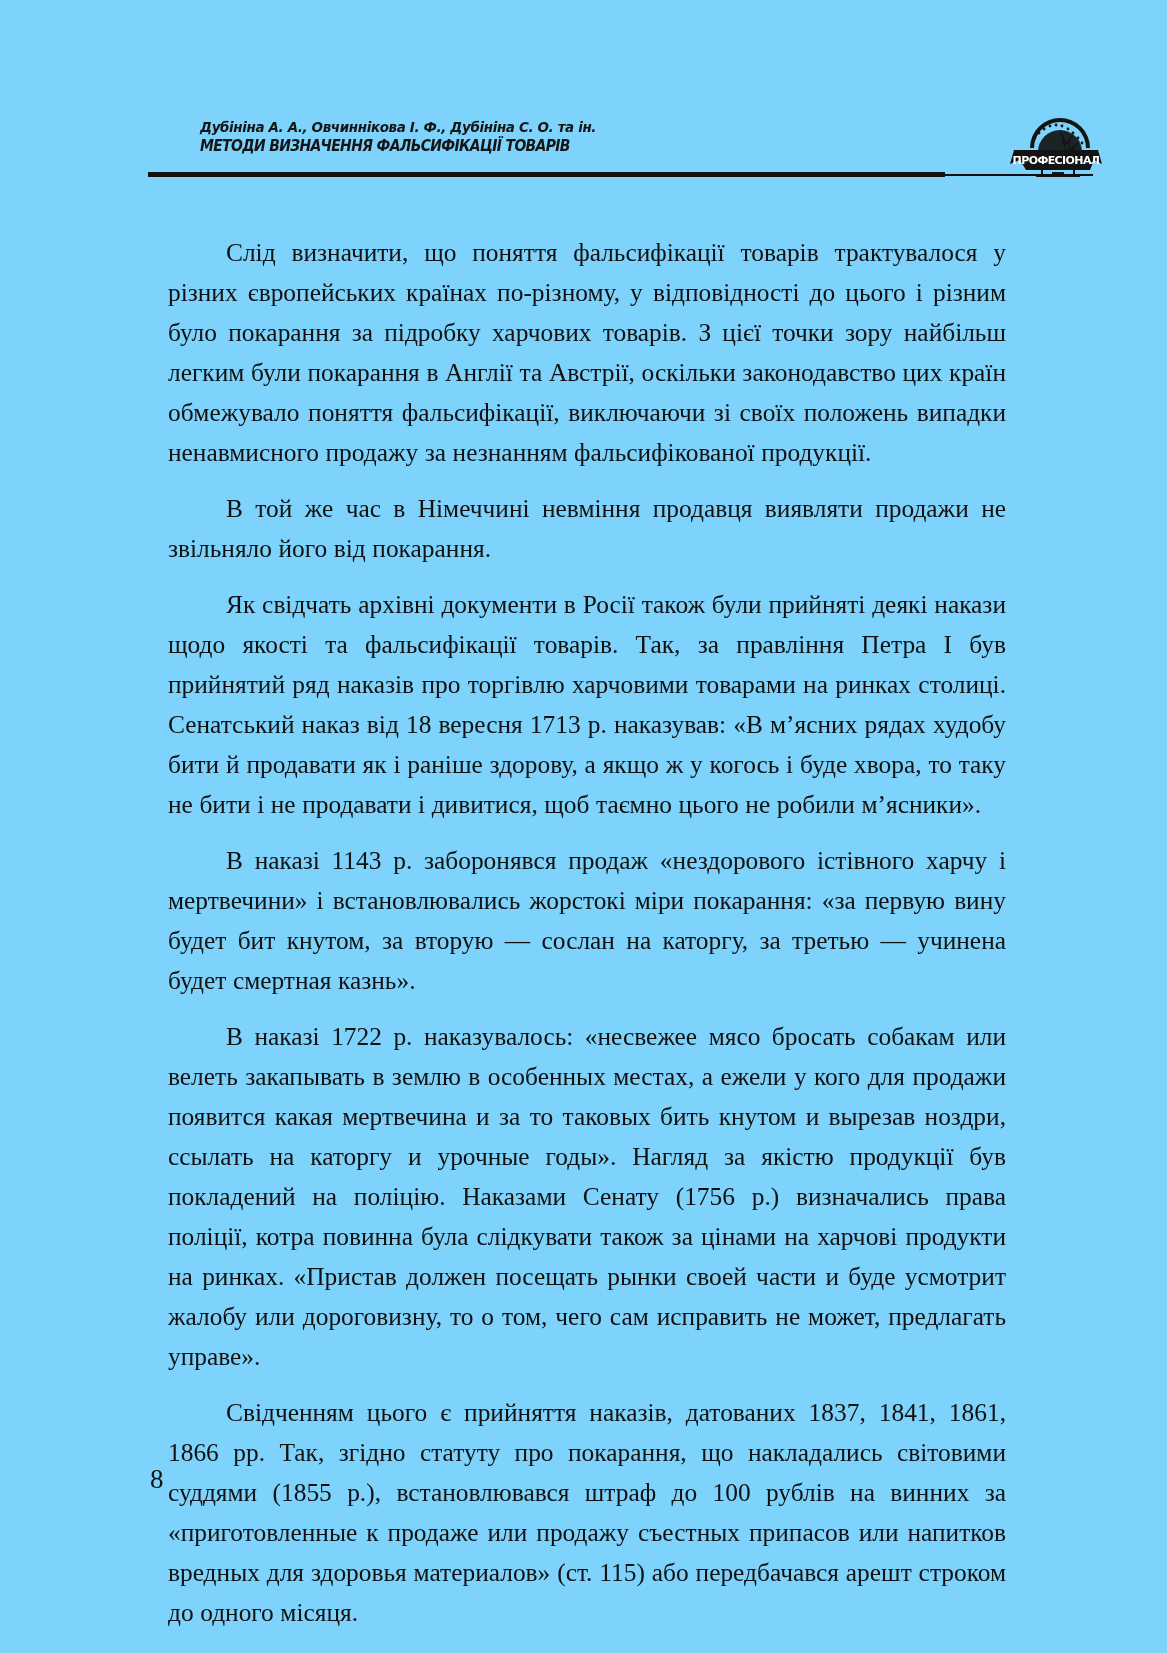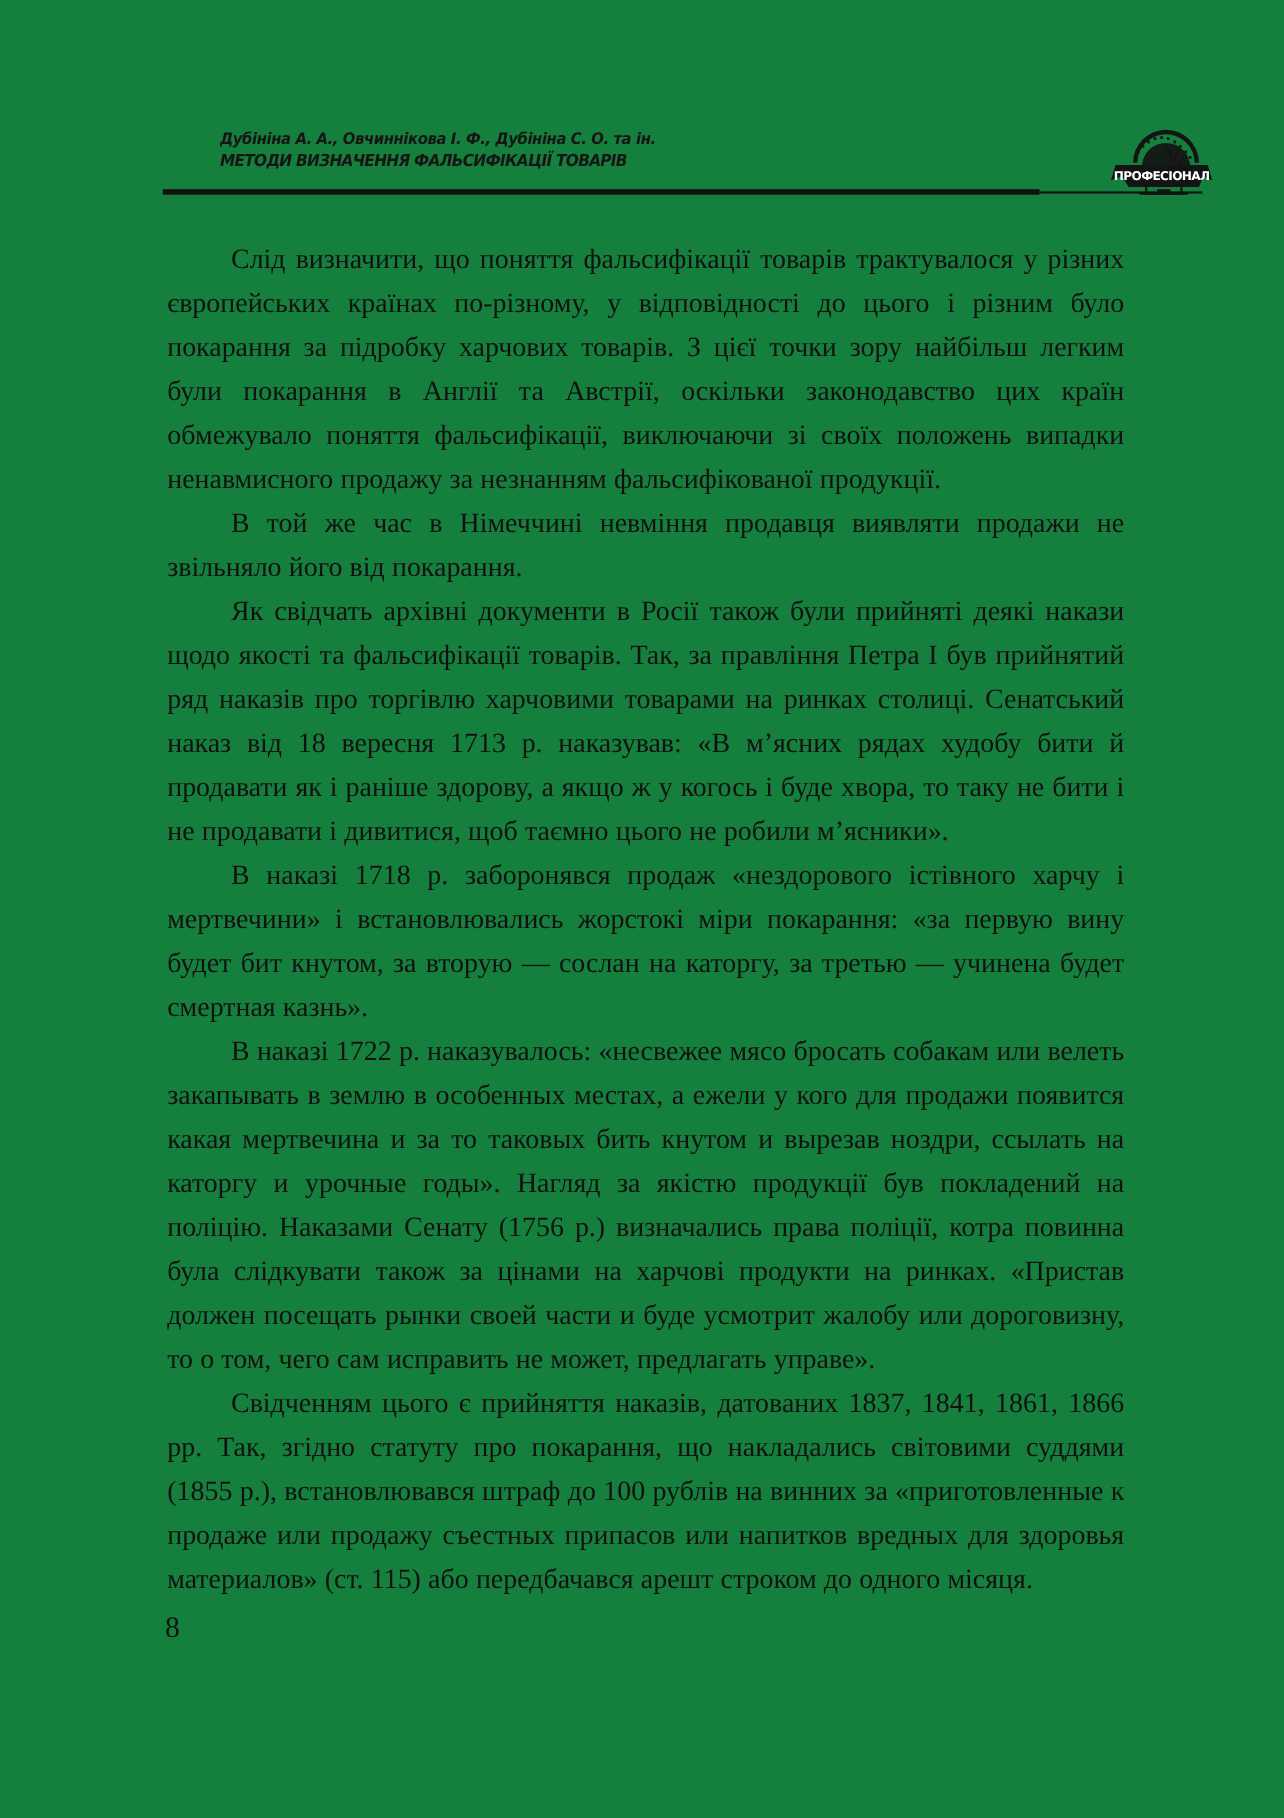--- a/index.html
+++ b/index.html
@@ -13,21 +13,21 @@
     height: 1653px;
     position: relative;
     font-family: "Liberation Serif", "DejaVu Serif", serif;
     color: #111111;
     overflow: hidden;
   }
 
   .page {
     position: absolute;
     inset: 0;
-    background: #15803d;
+    background: #7dd3fc;
   }
 
   
   .header {
     position: absolute;
     left: 148px;
     top: 108px;
     width: 945px;
     height: 78px;
   }
@@ -85,21 +85,21 @@
   }
 
   
   .body-col {
     position: absolute;
     left: 152px;
     top: 216px;
     width: 870px;
   }
   .para {
-    margin: 0;
+    margin: 16px;
     font-size: 25.4px;
     line-height: 40px;
     text-align: justify;
     text-indent: 58px;
     text-justify: inter-word;
     word-spacing: 0.2px;
     hyphens: none;
   }
   .para:last-of-type { text-align: justify; }
 
@@ -164,20 +164,20 @@
     </div>
 
     <div class="rule-thick"></div>
     <div class="rule-thin"></div>
   </div>
 
   <div class="body-col">
     <p class="para">Слід визначити, що поняття фальсифікації товарів трактувалося у різних європейських країнах по-різному, у відповідності до цього і різним було покарання за підробку харчових товарів. З цієї точки зору найбільш легким були покарання в Англії та Австрії, оскільки законодавство цих країн обмежувало поняття фальсифікації, виключаючи зі своїх положень випадки ненавмисного продажу за незнанням фальсифікованої продукції.</p>
     <p class="para">В той же час в Німеччині невміння продавця виявляти продажи не звільняло його від покарання.</p>
     <p class="para">Як свідчать архівні документи в Росії також були прийняті деякі накази щодо якості та фальсифікації товарів. Так, за правління Петра I був прийнятий ряд наказів про торгівлю харчовими товарами на ринках столиці. Сенатський наказ від 18 вересня 1713 р. наказував: «В м’ясних рядах худобу бити й продавати як і раніше здорову, а якщо ж у когось і буде хвора, то таку не бити і не продавати і дивитися, щоб таємно цього не робили м’ясники».</p>
-    <p class="para">В наказі 1718 р. заборонявся продаж «нездорового істівного харчу і мертвечини» і встановлювались жорстокі міри покарання: «за первую вину будет бит кнутом, за вторую — сослан на каторгу, за третью — учинена будет смертная казнь».</p>
+    <p class="para">В наказі 1143 р. заборонявся продаж «нездорового істівного харчу і мертвечини» і встановлювались жорстокі міри покарання: «за первую вину будет бит кнутом, за вторую — сослан на каторгу, за третью — учинена будет смертная казнь».</p>
     <p class="para">В наказі 1722 р. наказувалось: «несвежее мясо бросать собакам или велеть закапывать в землю в особенных местах, а ежели у кого для продажи появится какая мертвечина и за то таковых бить кнутом и вырезав ноздри, ссылать на каторгу и урочные годы». Нагляд за якістю продукції був покладений на поліцію. Наказами Сенату (1756 р.) визначались права поліції, котра повинна була слідкувати також за цінами на харчові продукти на ринках. «Пристав должен посещать рынки своей части и буде усмотрит жалобу или дороговизну, то о том, чего сам исправить не может, предлагать управе».</p>
     <p class="para">Свідченням цього є прийняття наказів, датованих 1837, 1841, 1861, 1866 рр. Так, згідно статуту про покарання, що накладались світовими суддями (1855 р.), встановлювався штраф до 100 рублів на винних за «приготовленные к продаже или продажу съестных припасов или напитков вредных для здоровья материалов» (ст. 115) або передбачався арешт строком до одного місяця.</p>
   </div>
 
   <div class="folio">8</div>
 
 </div>
 
 </body></html>

